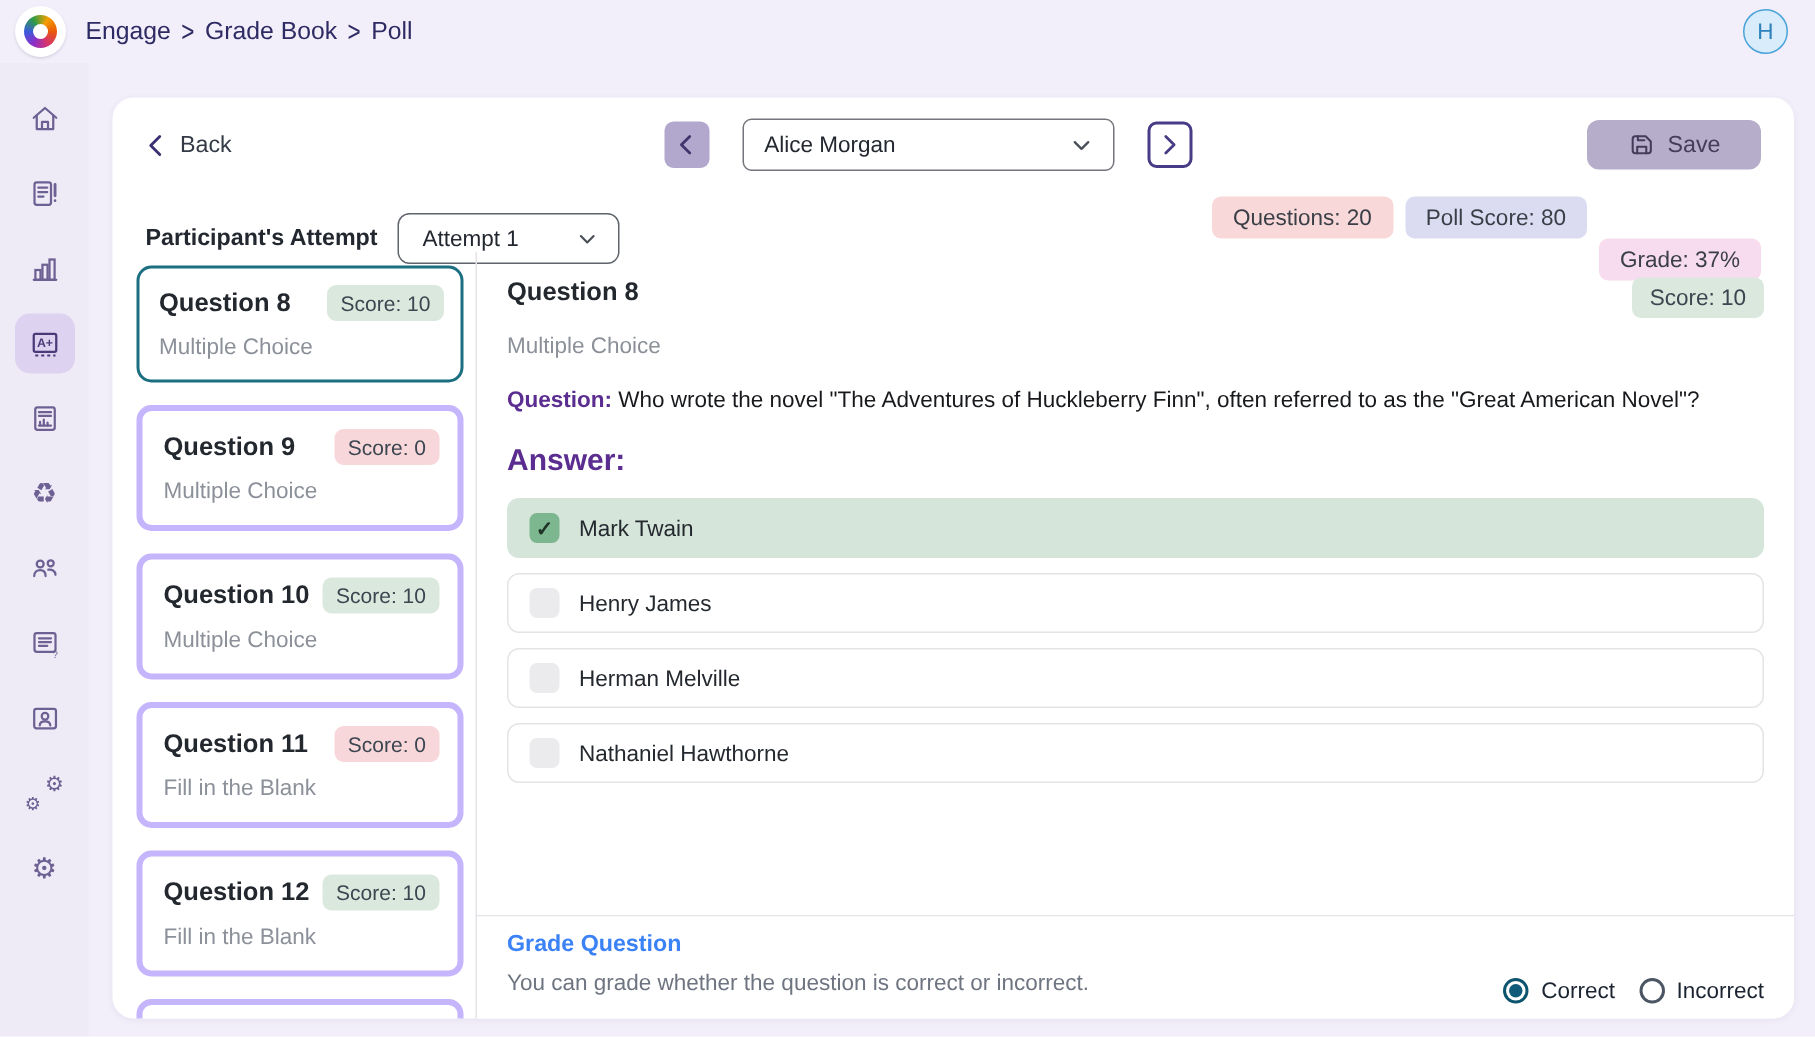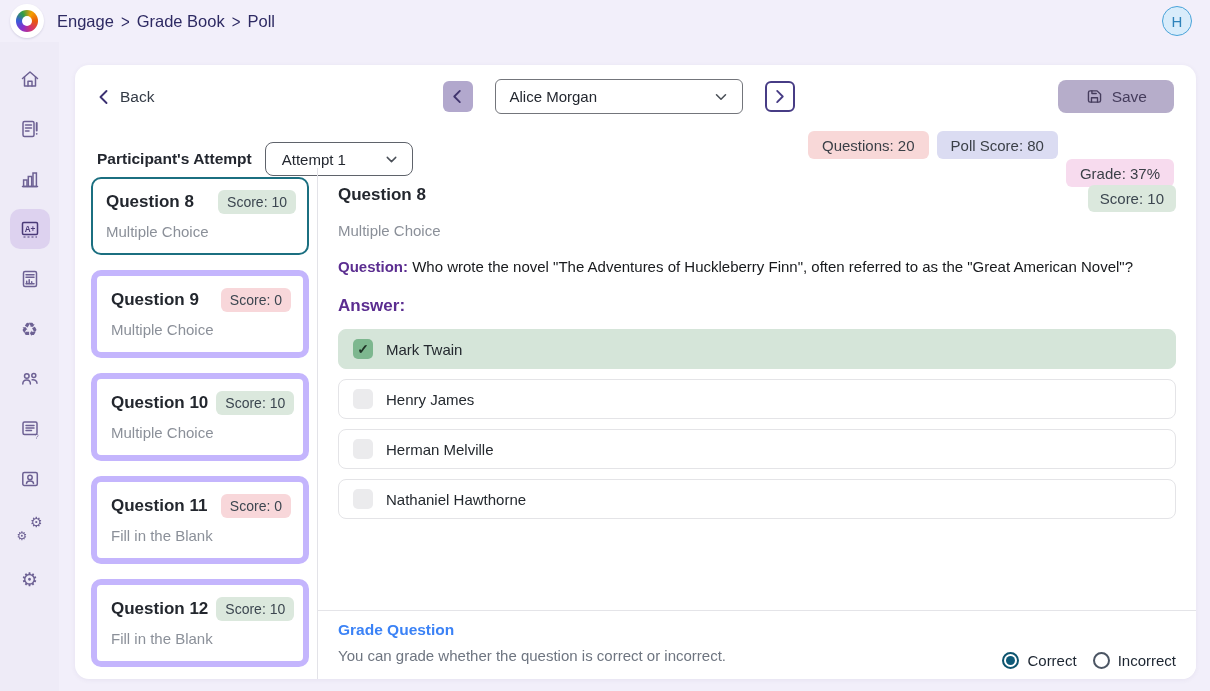--- a/index.html
+++ b/index.html
@@ -50,37 +50,37 @@
   .attempt-select { margin-left:13px; width:148px; height:34px; border:1px solid #5f636b; border-radius:8px; display:flex; align-items:center; justify-content:space-between; padding:0 12px 0 16px; font-size:15px; color:#23272f; cursor:pointer; }
   .stats { margin-left:auto; display:flex; gap:8px; }
   .stat { height:28px; padding:0 14px; border-radius:6px; display:flex; align-items:center; font-size:15px; font-weight:500; color:#3a3f47; }
   .stat.questions { background:#f8d8d8; }
   .stat.poll { background:#dbdcf2; }
   .stat.grade { background:#f7dbee;margin-top:28px; }
 
   
   .card-body { position:absolute; top:103px; left:0; right:0; bottom:0; display:flex; }
   .qlist { width:243px; flex:0 0 243px; border-right:1px solid #e3e3e8; padding:9px 8px 0 16px; overflow:hidden; }
-  .qcard { border:6px solid #c4b5fd; border-radius:10px; background:#fff; padding:12px 12px 14px 14px; margin-bottom:15px; cursor:pointer; }
+  .qcard { border:4px solid #c4b5fd; border-radius:10px; background:#fff; padding:12px 12px 14px 14px; margin-bottom:15px; cursor:pointer; }
   .qcard.selected { border:2px solid #1b6f80; padding:11px 11px 13px 13px; }
   .qcard-head { display:flex; align-items:center; justify-content:space-between; gap:8px; }
   .qcard-title { font-size:17px; font-weight:600; color:#23272e; white-space:nowrap; }
   .score-badge { font-size:14px; padding:4px 9px; border-radius:6px; color:#3c4650; white-space:nowrap; }
   .score-badge.positive { background:#dbe8dd; }
   .score-badge.zero { background:#f8d7da; }
   .qcard-type { margin-top:9px; font-size:15px; color:#8b9099; }
 
   .detail { flex:1; padding:17px 20px 0 20px; position:relative; }
   .detail-head { display:flex; align-items:flex-start; justify-content:space-between; }
   .detail-title { font-size:17px; font-weight:600; color:#23272e; }
   .detail-score { font-size:15px; padding:5px 12px; }
   .detail-type { margin-top:10px; font-size:15px; color:#8b9099; }
   .qtext { margin-top:17px; font-size:15px; line-height:21px; color:#17191c; max-width:800px; }
   .plabel { color:#5b2d90; font-weight:700; }
-  .answer-label { margin-top:19px; font-size:17px; font-weight:700; color:#5b2d90; }
+  .answer-label { margin-top:19px; font-size:20px; font-weight:700; color:#5b2d90; }
   .options { margin-top:13px; }
   .option { height:40px; border:1px solid #e4e4e7; border-radius:8px; background:#fff; display:flex; align-items:center; padding:0 14px; margin-bottom:10px; font-size:15px; color:#24292f; cursor:pointer; }
   .option.checked { background:#d5e5d9; border-color:#d5e5d9; }
   .checkbox { width:20px; height:20px; border-radius:5px; background:#ebebed; margin-right:13px; display:flex; align-items:center; justify-content:center; font-size:14px; font-weight:700; color:#1e3226; }
   .option.checked .checkbox { background:#7db78f; }
 
   
   .grade-footer { position:absolute; left:243px; right:0; bottom:0; height:69px; border-top:1px solid #e4e4e8; display:flex; justify-content:space-between; padding:10px 20px 0 20px; background:#fff; border-radius:0 0 14px 0; }
   .grade-heading { font-size:15.5px; font-weight:700; color:#3b82f6; }
   .grade-desc { margin-top:8px; font-size:15px; color:#6e7580; }

